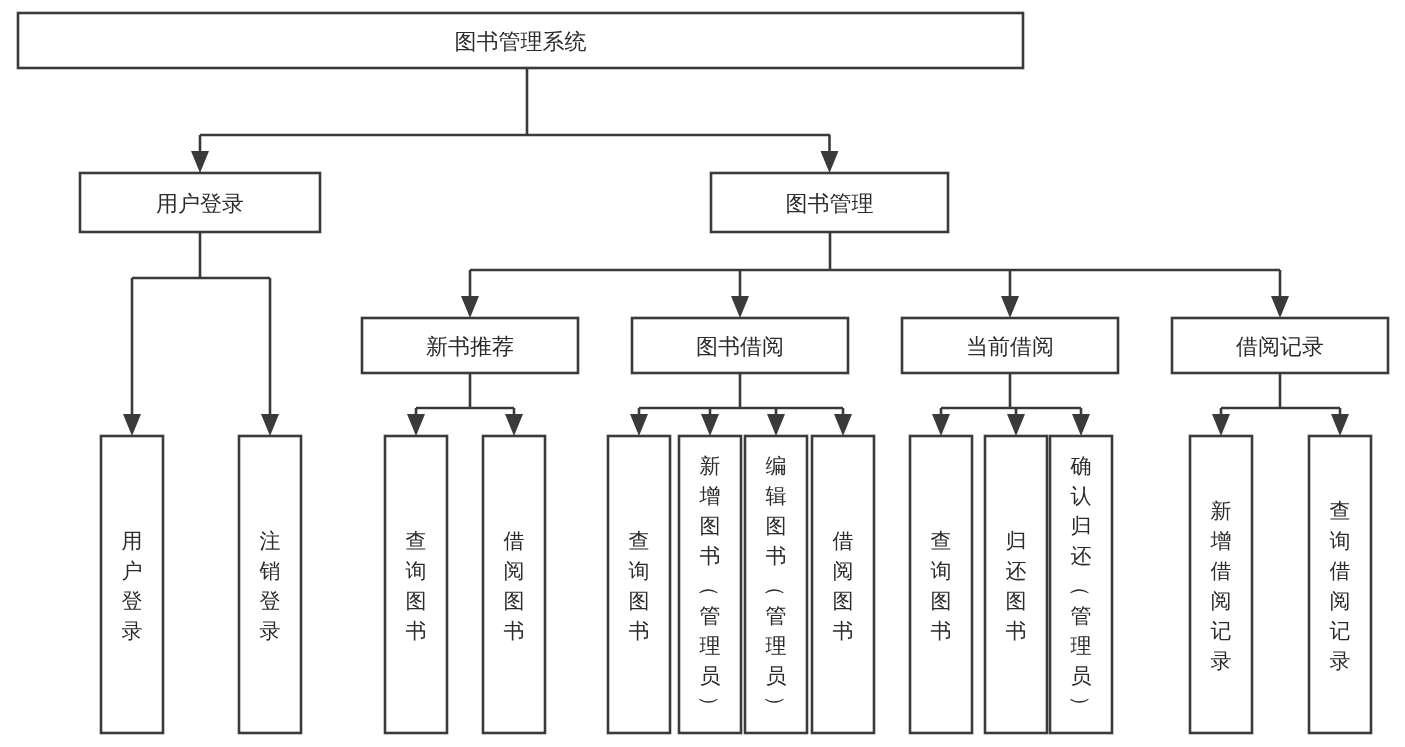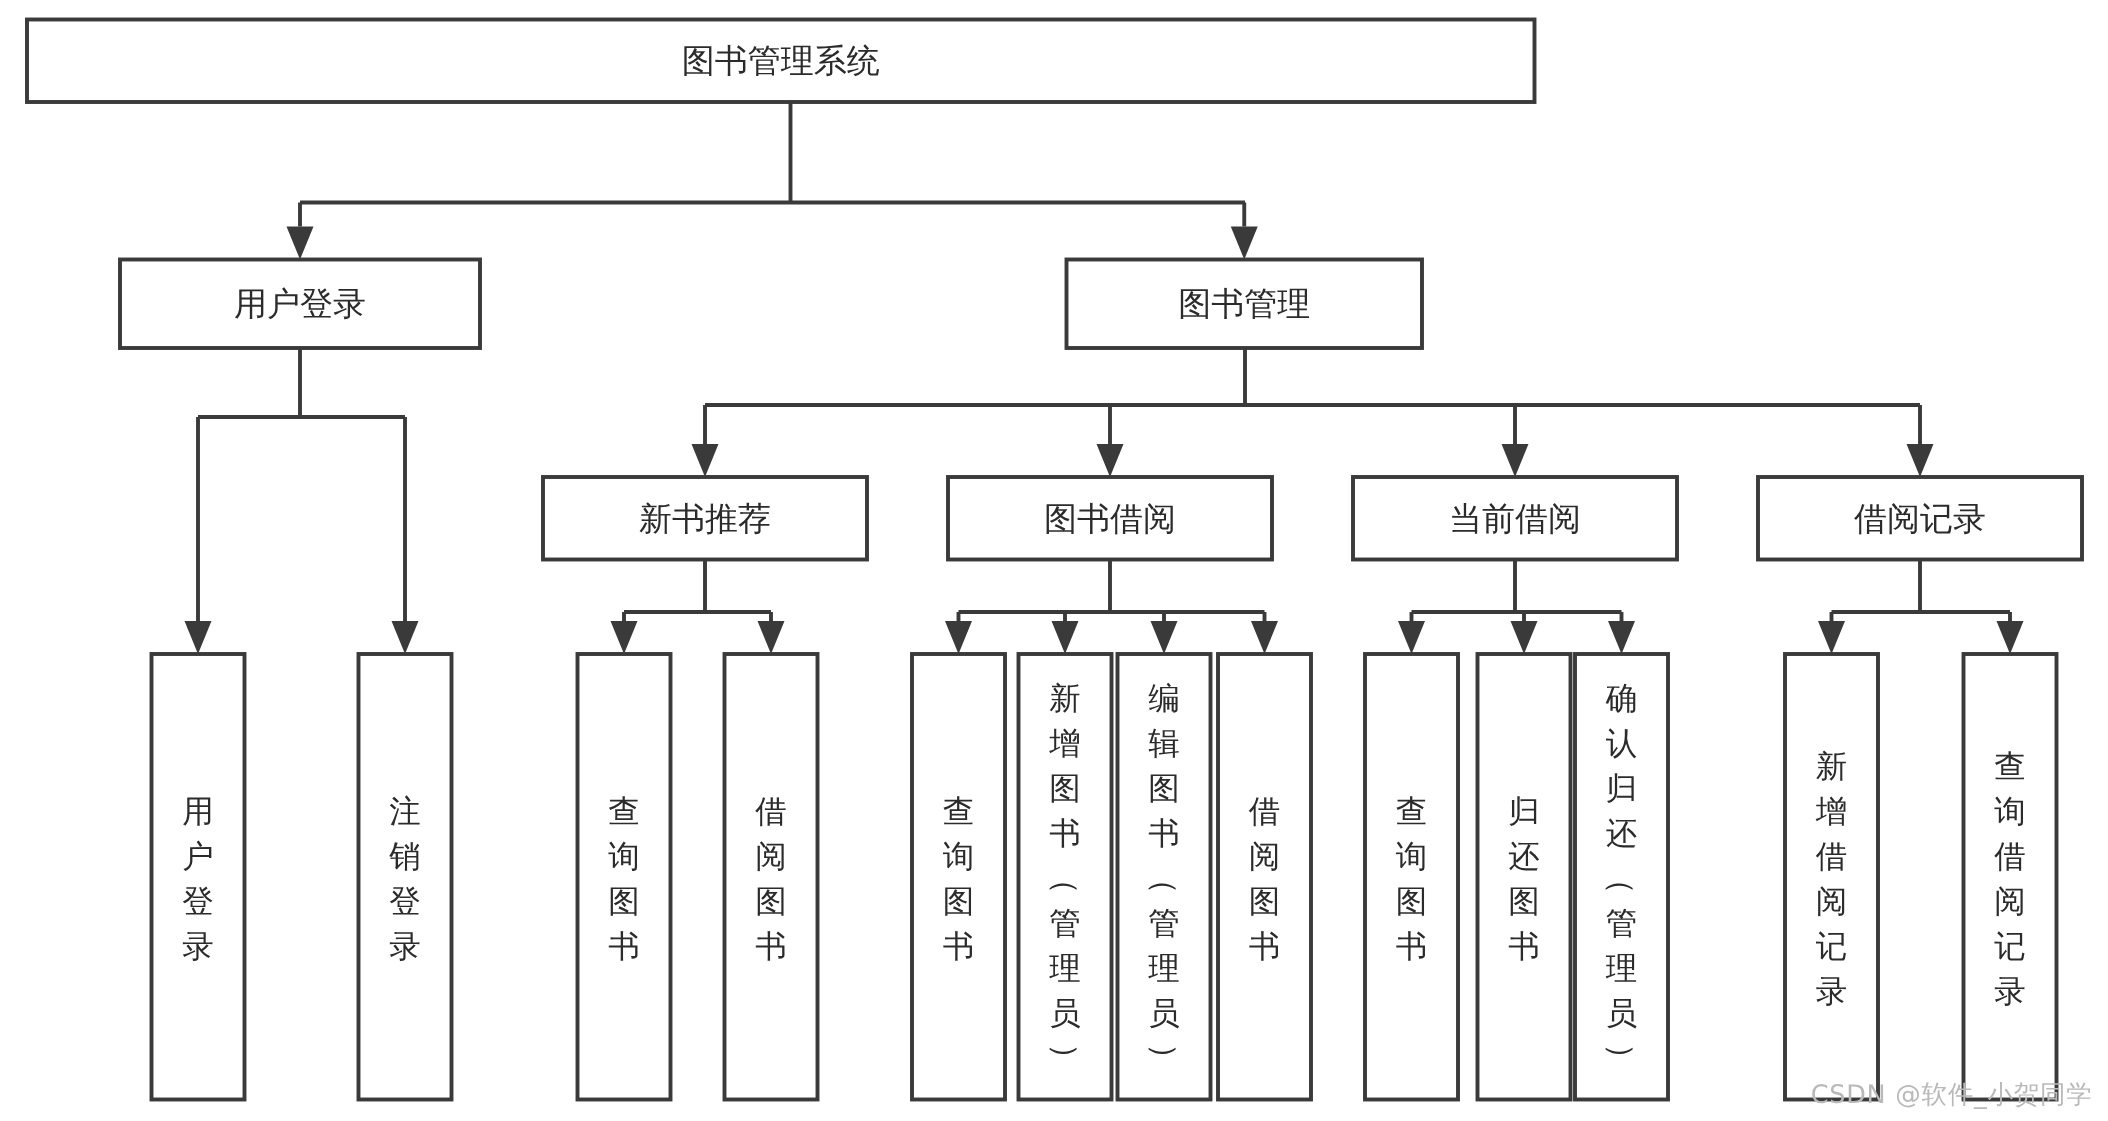--- a/index.html
+++ b/index.html
@@ -245,14 +245,13 @@
         <g>
           <text x="1340" y="517.9" class="leaf-label">查</text>
           <text x="1340" y="547.9" class="leaf-label">询</text>
           <text x="1340" y="577.9" class="leaf-label">借</text>
           <text x="1340" y="607.9" class="leaf-label">阅</text>
           <text x="1340" y="637.9" class="leaf-label">记</text>
           <text x="1340" y="667.9" class="leaf-label">录</text>
         </g>
       </g>
   </svg>
-  <div class="watermark">CSDN @软件_小贺同学</div>
 </div>
 
 </body></html>

